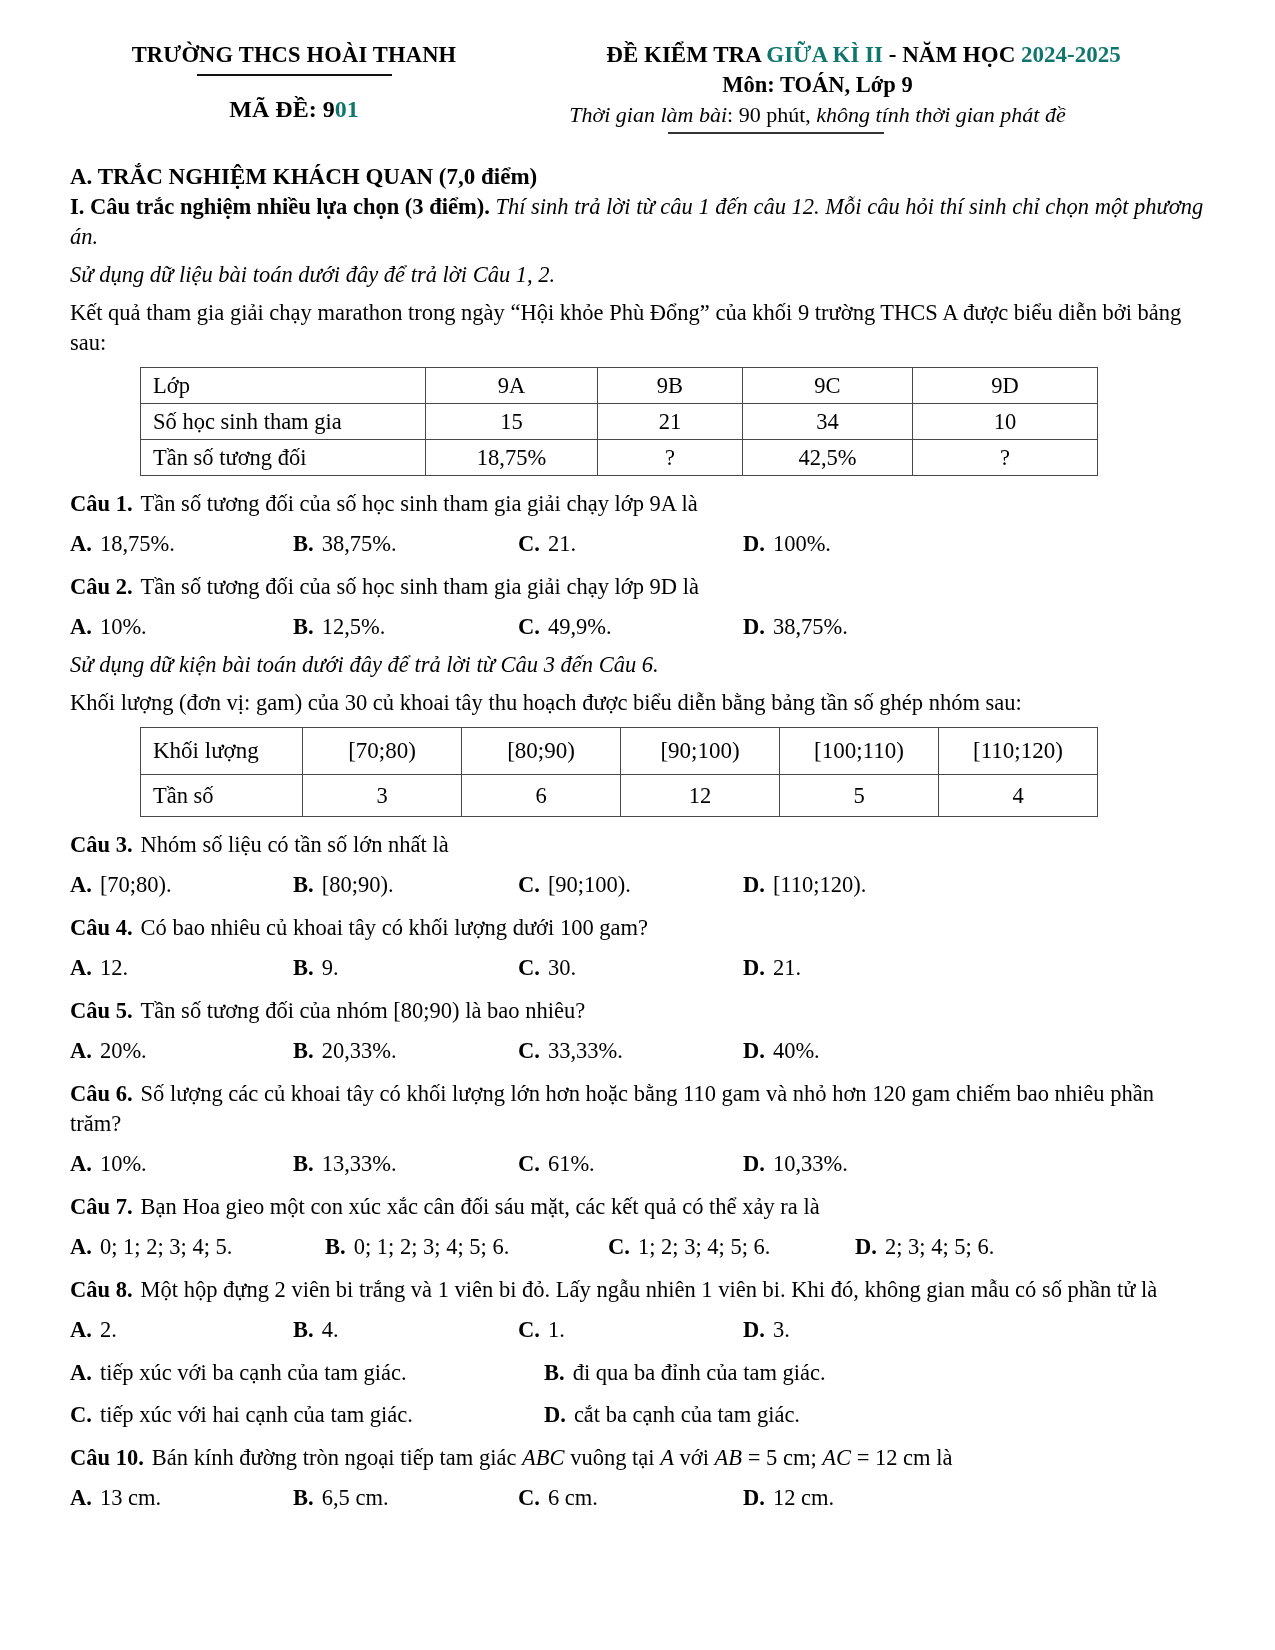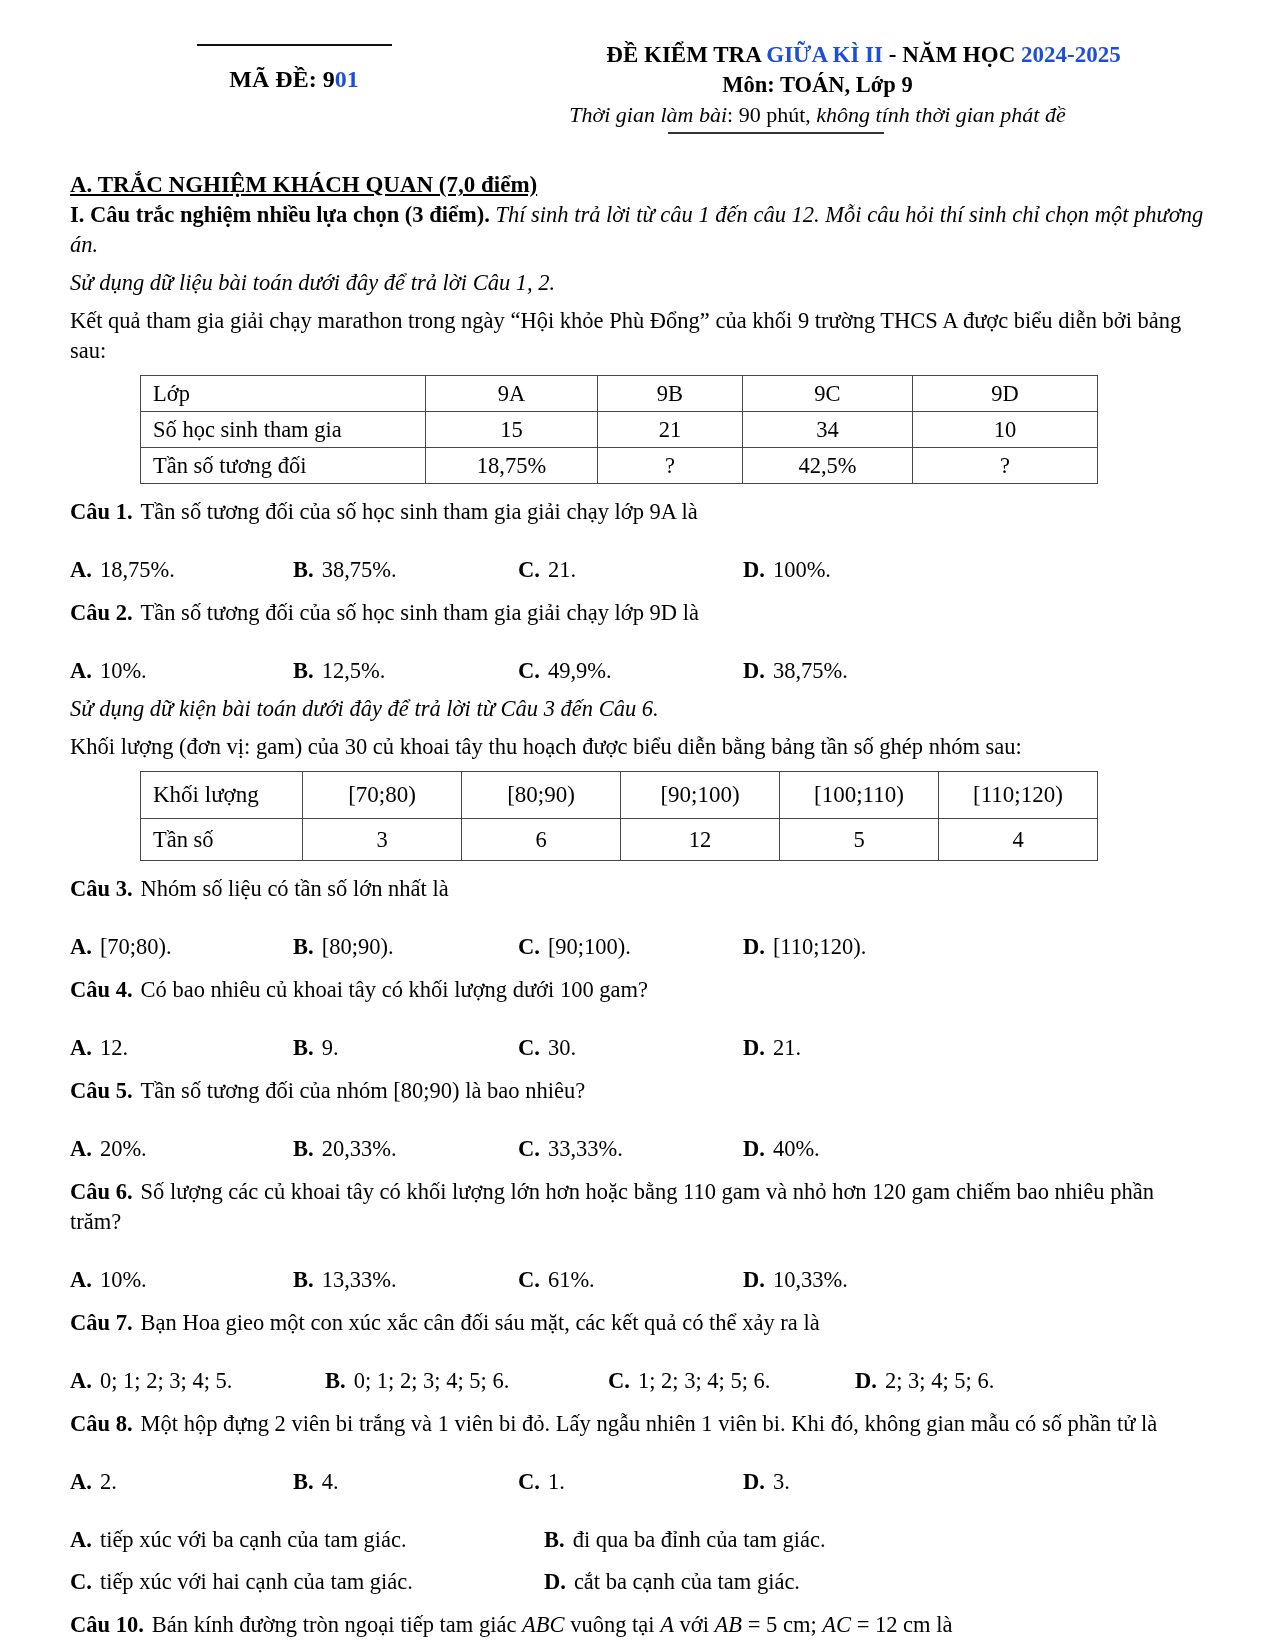--- a/index.html
+++ b/index.html
@@ -6,68 +6,69 @@
   html, body { margin: 0; padding: 0; }
   body {
     width: 1275px; height: 1650px;
     background: #ffffff; color: #000000;
     font-family: "Liberation Serif", "DejaVu Serif", serif;
     font-size: 22.5px;
   }
   .page { width: 1275px; height: 1650px; padding: 40px 66px 10px 70px; overflow: hidden; }
   p { margin: 0; line-height: 30px; }
   .italic { font-style: italic; }
-  .red { color: #1d4ed8; }
+  .red { color: #0f766e; }
 
   
   .header { display: flex; }
   .h-left { width: 448px; text-align: center; flex: none; }
   .h-right { width: 691px; text-align: center; flex: none; }
   .school { font-weight: bold; font-size: 22.5px; line-height: 30px; letter-spacing: .2px; }
   .rule { border-top: 2px solid #111; }
   .rule-school { width: 195px; margin: 4px auto 0 auto; }
   .code { font-weight: bold; font-size: 24px; margin-top: 20px; }
   .title { font-weight: bold; font-size: 23px; line-height: 30px; }
   .subject { font-weight: bold; font-size: 22.5px; line-height: 30px; margin-right: 92px; }
   .time { font-size: 22px; line-height: 30px; margin-right: 92px; }
   .rule-time { width: 216px; margin: 2px auto 0 auto; transform: translateX(-88px); border-top-color: #333; }
 
   
-  .sectionA { font-weight: bold; font-size: 23px; margin-top: 36px; text-decoration: underline; }
+  .sectionA { font-weight: bold; font-size: 23px; margin-top: 28px; }
   .part1 { margin-top: 0; }
   .use { font-style: italic; margin-top: 8px; }
   .intro { margin-top: 8px; }
 
   
   table.tbl { border-collapse: collapse; margin: 9px 0 6px 70px; table-layout: fixed; }
   table.tbl td {
     border: 1.6px solid #474747;
     text-align: center; padding: 1px 6px; height: 36px;
     font-size: 22.5px; overflow: hidden;
   }
   table.tbl td.c0 { text-align: left; padding-left: 12px; }
   table.t2 tr:first-child td { height: 47px; font-size: 23px; }
   table.t2 tr:last-child td { height: 42px; }
 
   
   .q { margin-top: 13px; }
   .qnum { font-weight: bold; margin-right: 8px; }
-  .ans { display: grid; grid-template-columns: 223px 225px 225px 1fr; margin-top: 28px; line-height: 30px; }
+  .ans { display: grid; grid-template-columns: 223px 225px 225px 1fr; margin-top: 10px; line-height: 30px; }
   .ans.g7 { grid-template-columns: 255px 283px 247px 1fr; }
   .ans.g2 { grid-template-columns: 474px 1fr; row-gap: 12px; }
   .opt b { margin-right: 8px; }
   .mi { font-style: italic; }
 </style>
 </head>
 <body>
 
 <div class="page">
 
   <div class="header">
     <div class="h-left">
+      <div class="school">TRƯỜNG THCS HOÀI THANH</div>
       <div class="rule rule-school"></div>
       <div class="code">
         <span>MÃ ĐỀ: 9</span><span class="red">01</span>
       </div>
     </div>
     <div class="h-right">
       <div class="title">
         <span>ĐỀ KIỂM TRA </span><span class="red">GIỮA KÌ II</span><span> - NĂM HỌC </span><span class="red">2024-2025</span>
       </div>
       <div class="subject">Môn:  TOÁN, Lớp 9</div>

